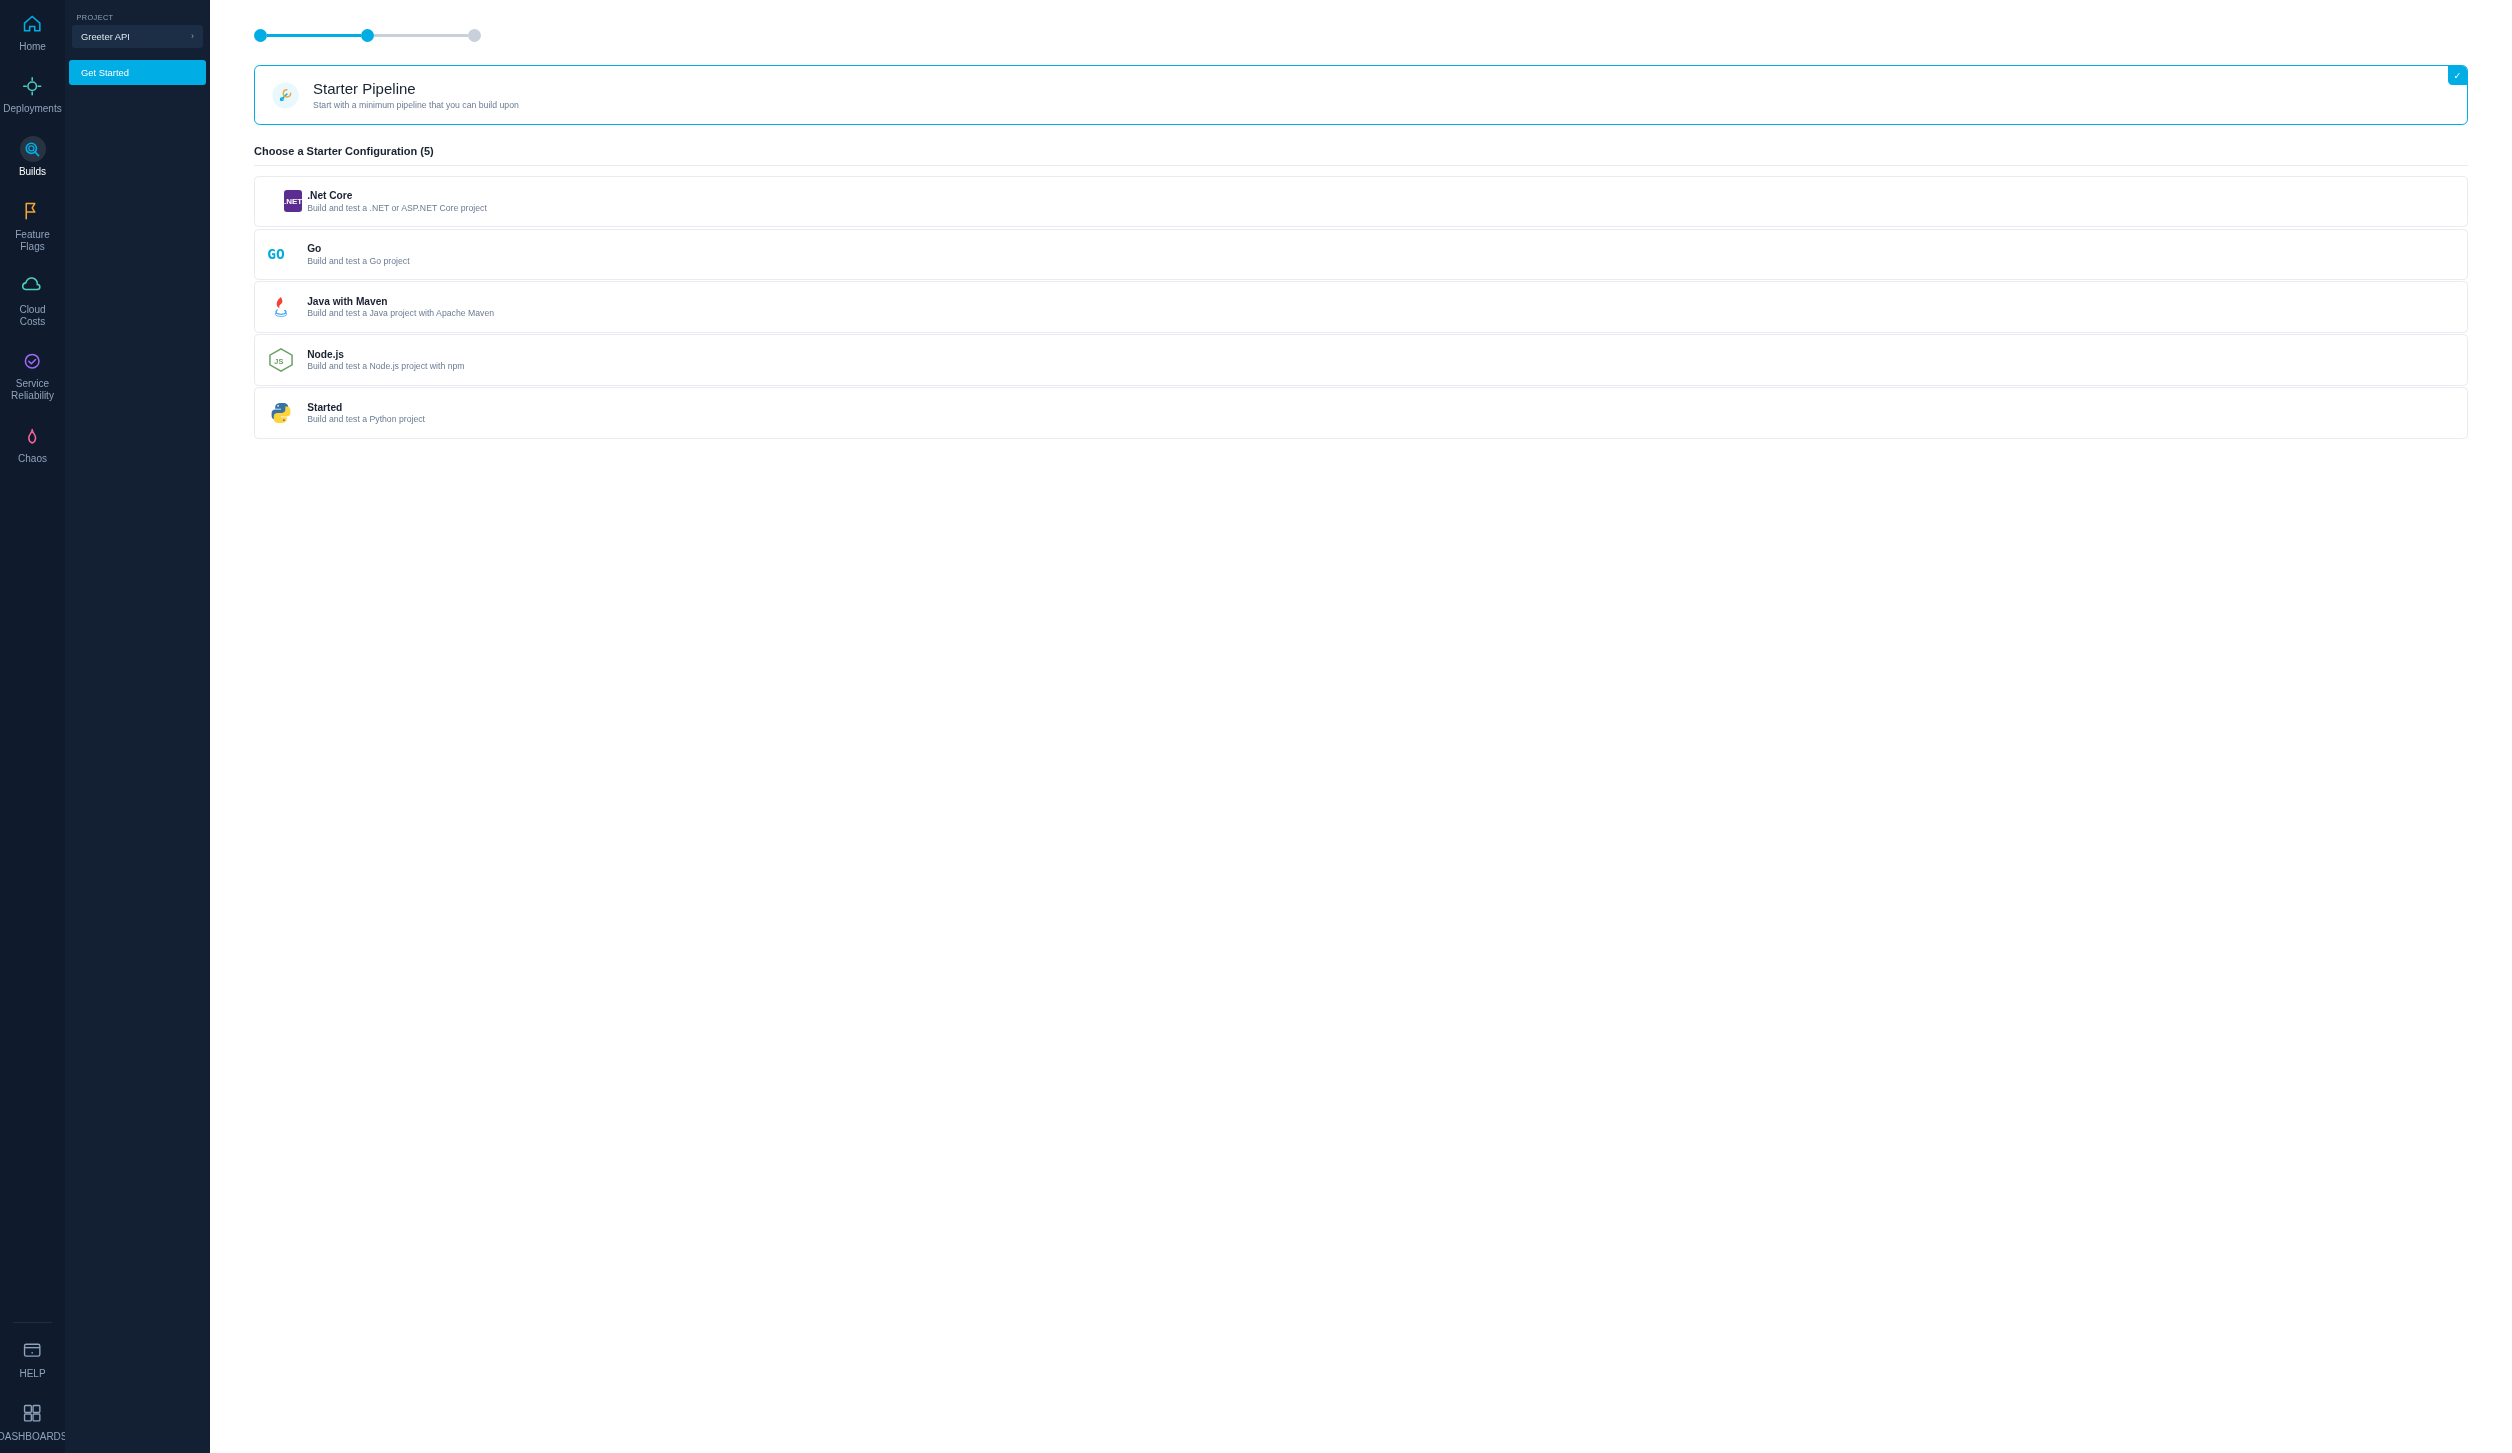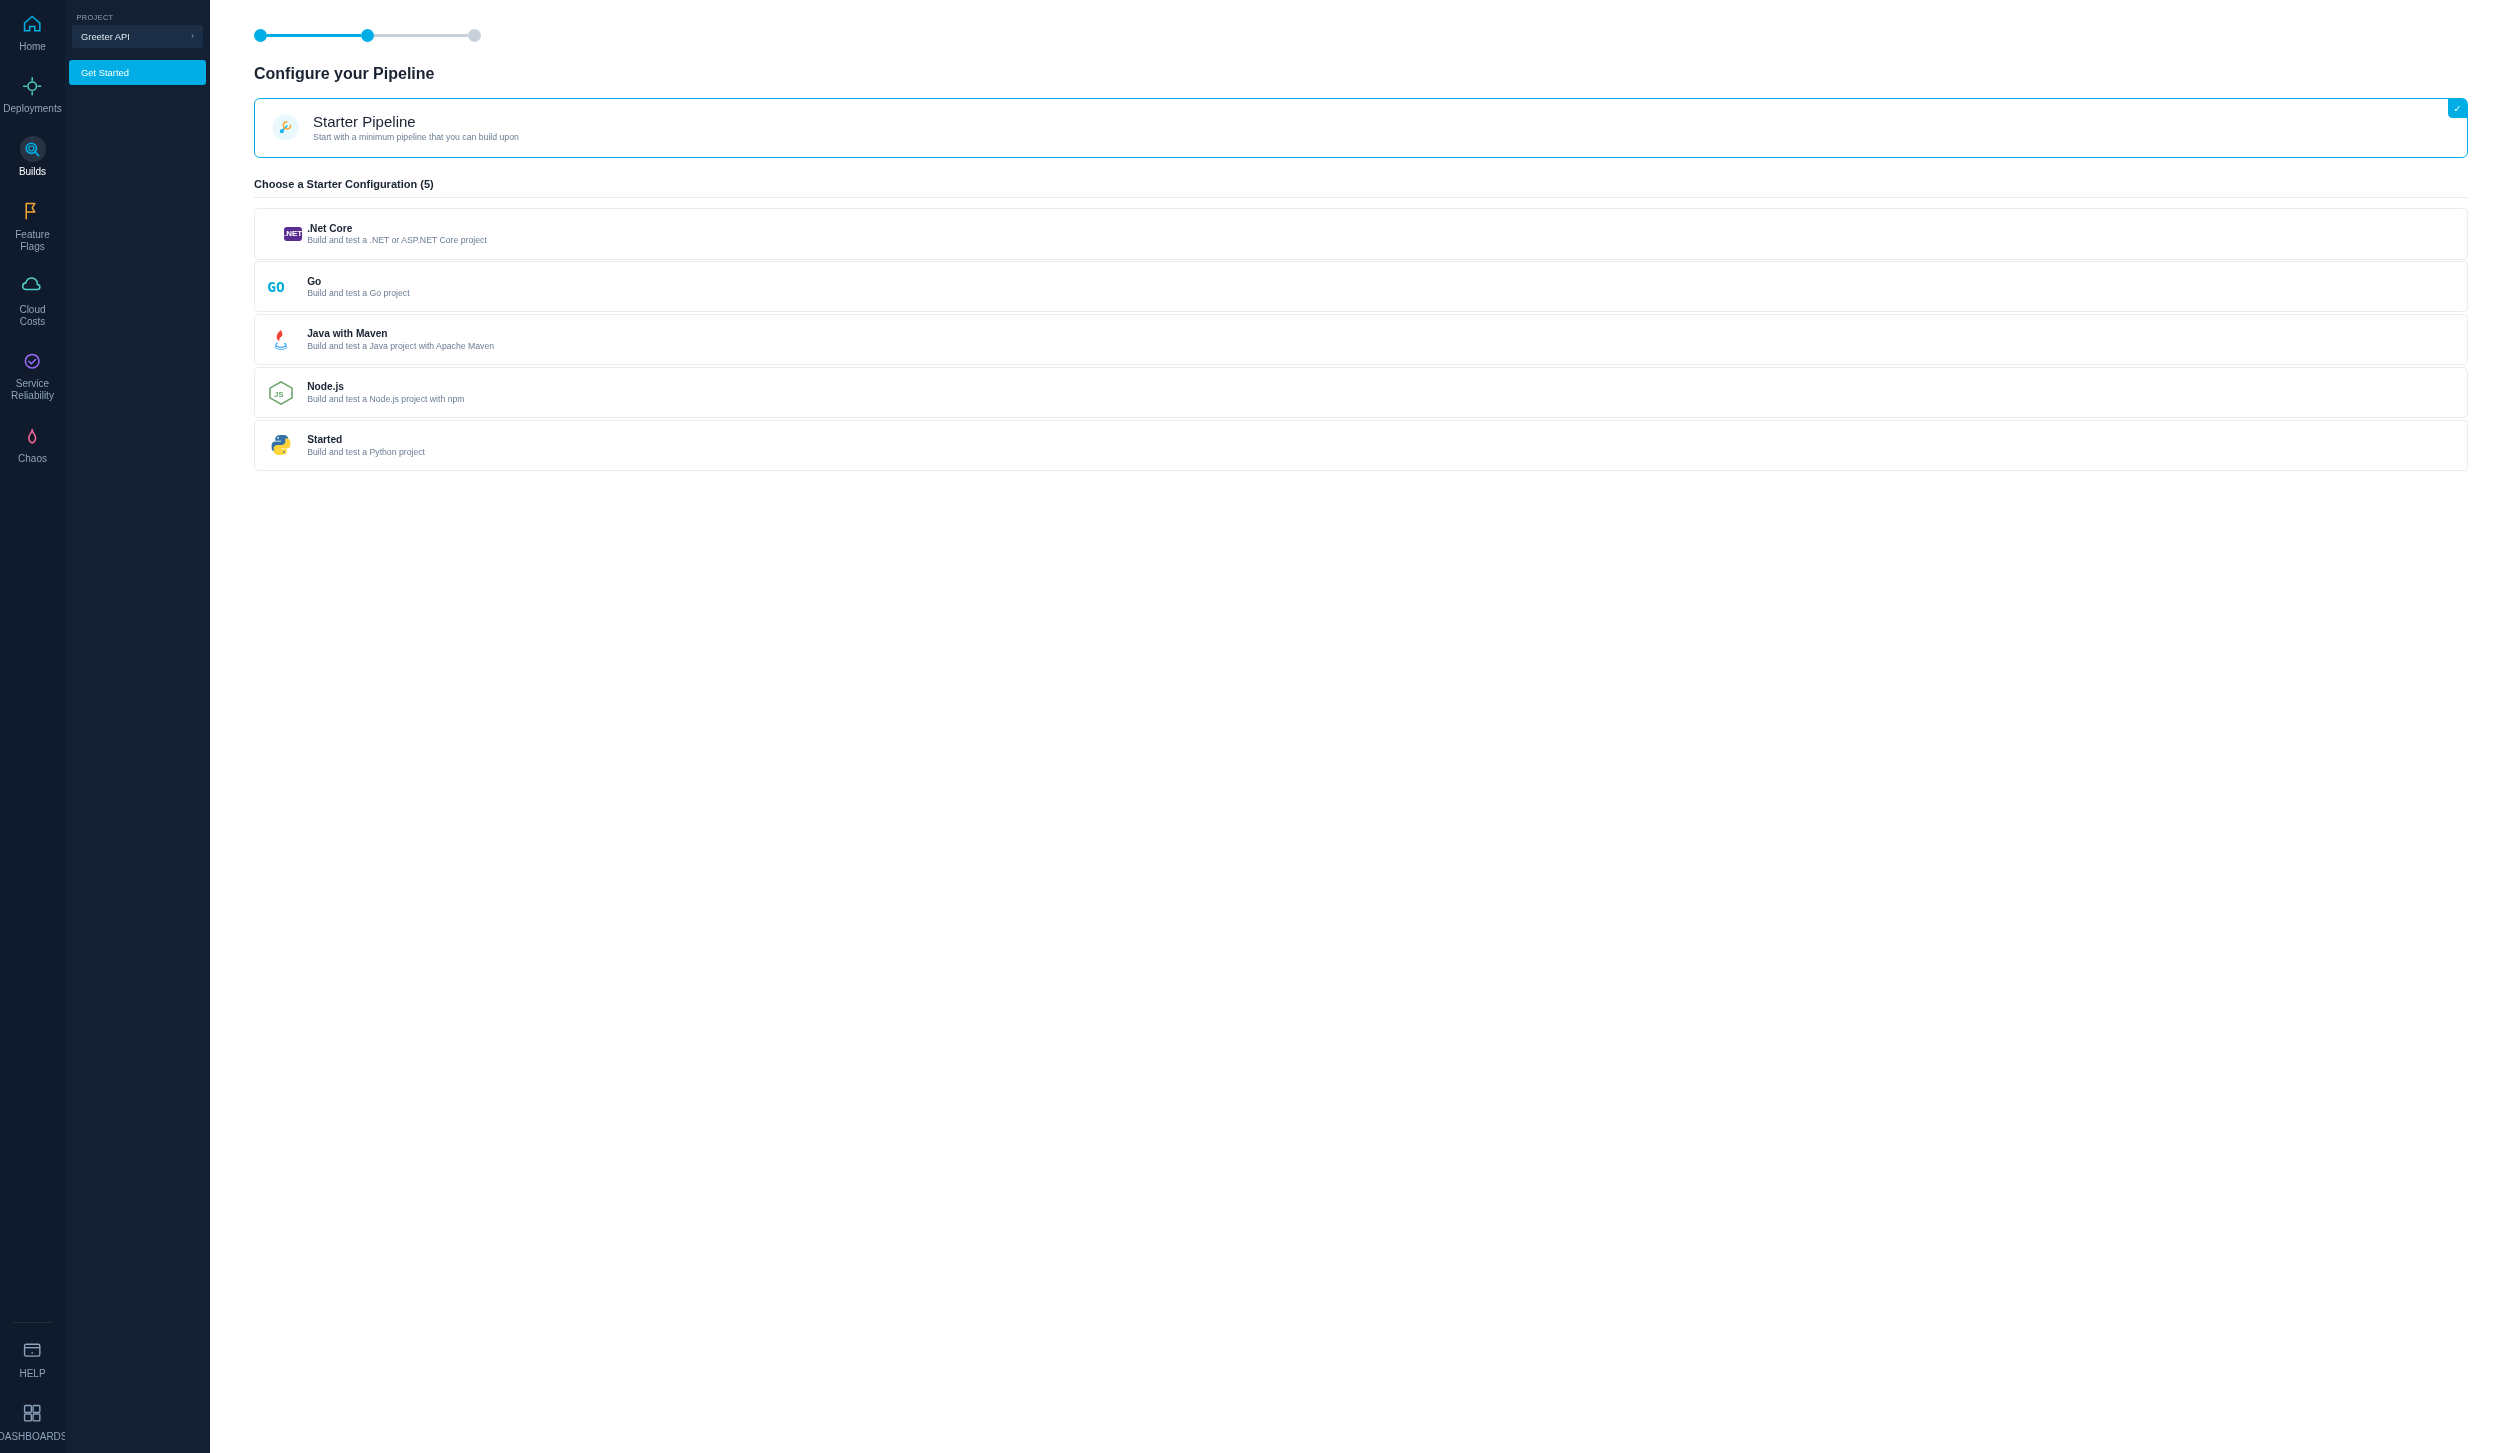--- a/index.html
+++ b/index.html
@@ -219,21 +219,21 @@
     }
 
     
     .net-icon {
       background: #5c2d91;
       color: #fff;
       font-size: 8px;
       font-weight: 700;
       border-radius: 2.9px;
       width: 28px;
-      height: 14px;
+      height: 22px;
       display: flex;
       align-items: center;
       justify-content: center;
       margin-left: 24px;
     }
 
     
     .sidebar-bottom {
       margin-top: auto;
       width: 100%;
@@ -362,21 +362,20 @@
 <main class="main-content">
 
   <div class="stepper">
     <div class="step-dot"></div>
     <div class="step-line"></div>
     <div class="step-dot"></div>
     <div class="step-line inactive"></div>
     <div class="step-dot inactive"></div>
   </div>
 
-  <h1 class="page-title">Configure your Pipeline</h1>
 
   <div class="pipeline-card-selected">
     <div class="checkmark">✓</div>
     <div class="pipeline-icon">
 
       <svg width="29" height="29" viewBox="0 0 40 40" fill="none">
         <circle cx="20" cy="20" r="18" fill="#e8f8fc"></circle>
         <path d="M14 26l8-8" stroke="#00ade4" stroke-width="2" stroke-linecap="round"></path>
         <path d="M22 12c-3 0-5 2-5 5s2 5 5 5 5-2 5-5" stroke="#f4a535" stroke-width="2" stroke-linecap="round"></path>
         <circle cx="15" cy="25" r="2" stroke="#00ade4" stroke-width="1.5"></circle>

